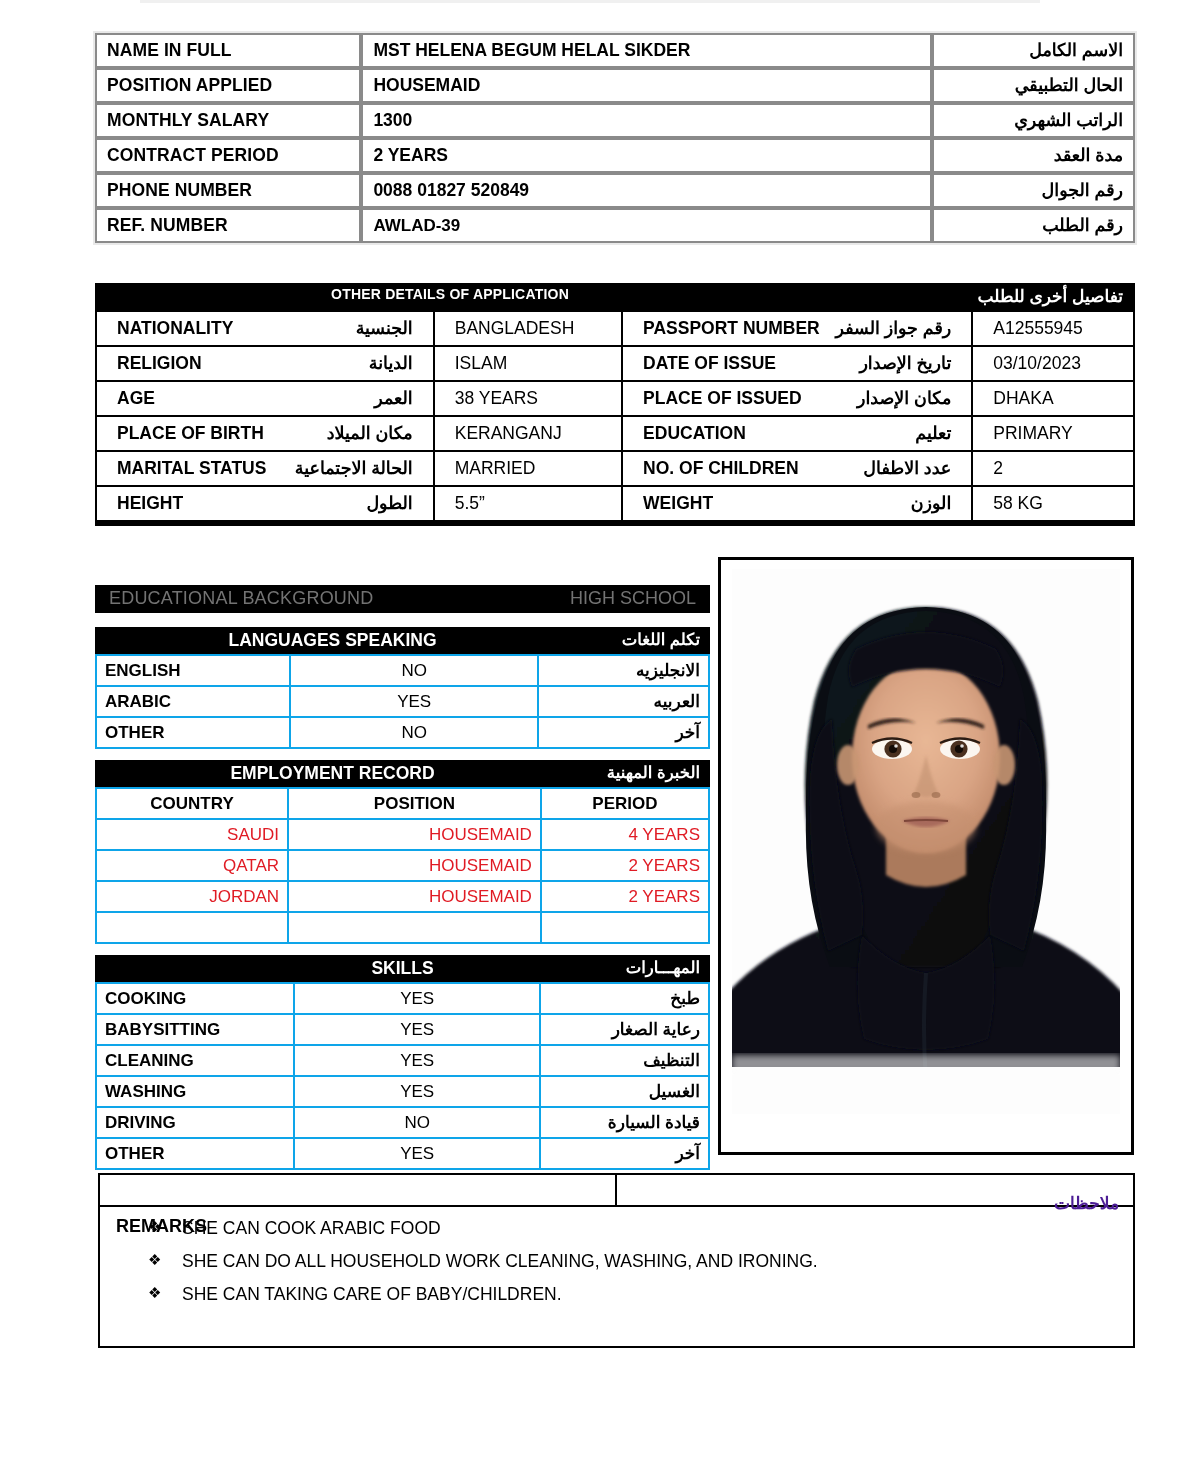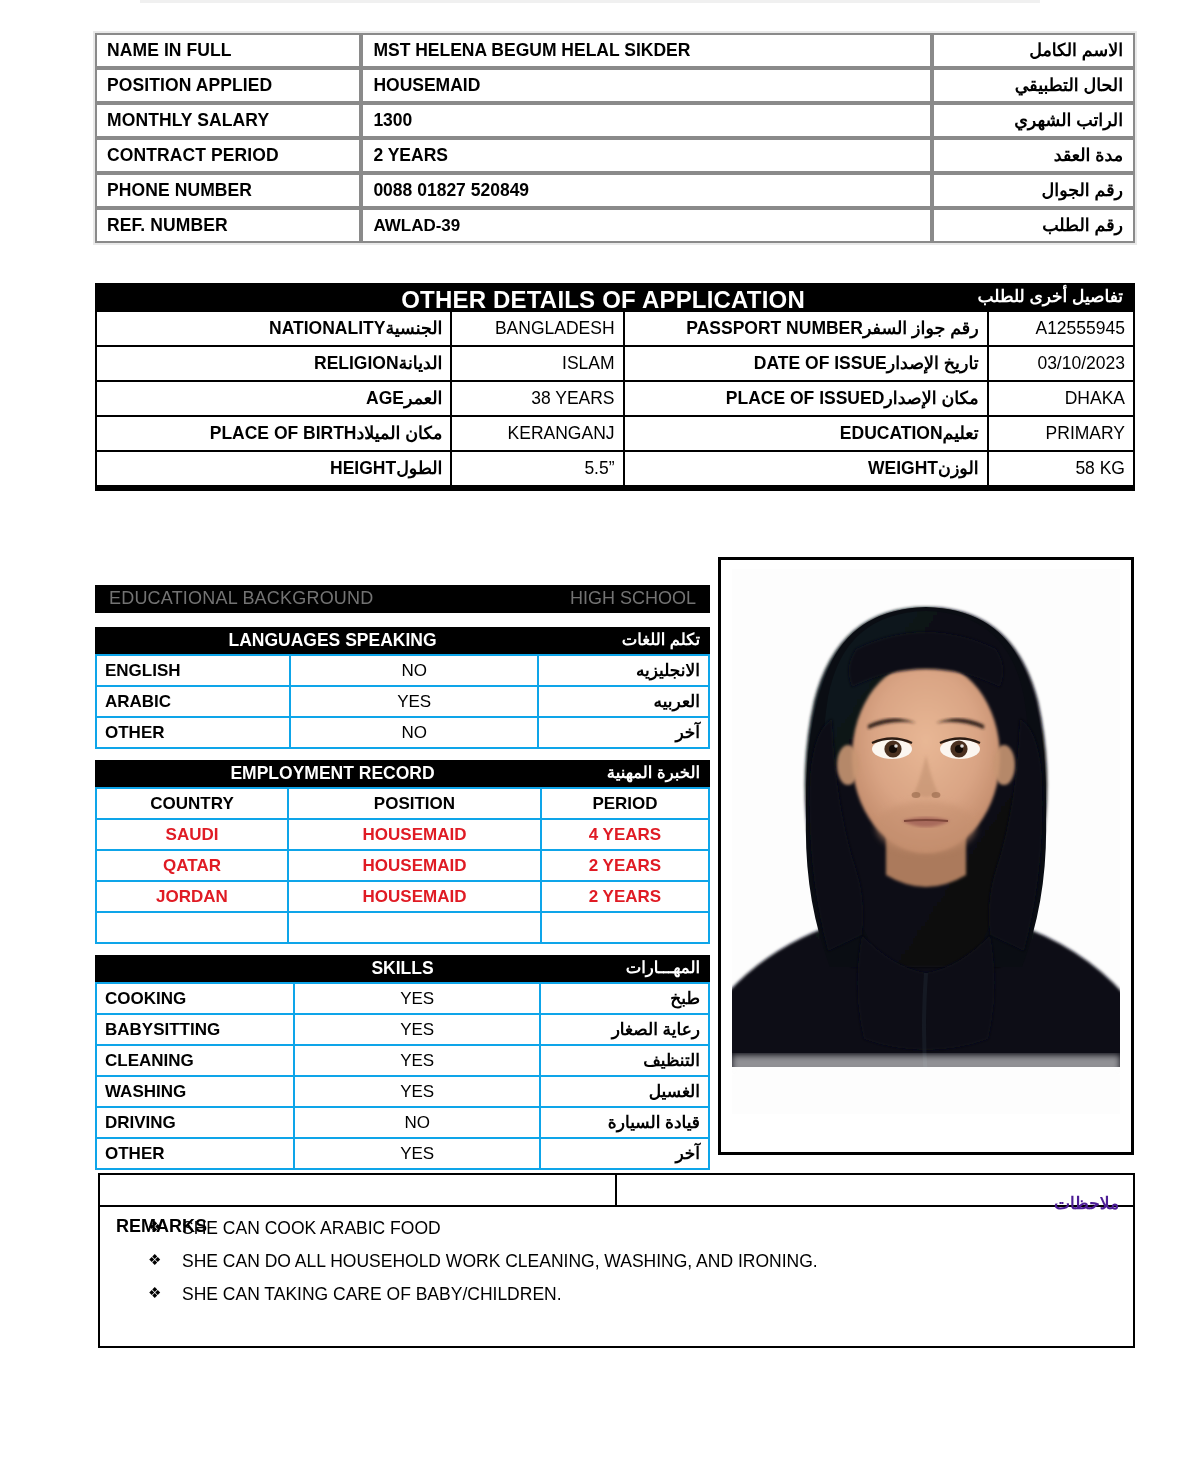--- a/index.html
+++ b/index.html
@@ -84,47 +84,46 @@
   .od-header {
     height: 27px;
     background: #000;
     color: #fff;
     position: relative;
   }
   .od-header .en {
     position: absolute;
     left: 0; right: 0;
     top: 3px;
-    text-align: right;
-    font-weight: bold;
-    font-size: 24px;
+    text-align: center;
+    font-weight: bold;
+    font-size: 14px;
     letter-spacing: .2px;
     padding-right: 330px;
   }
   .od-header .ar {
     position: absolute;
     right: 12px;
     top: 3px;
     direction: rtl;
     font-weight: bold;
     font-size: 17px;
   }
   .od-table {
     width: 1040px;
     border-collapse: collapse;
     background: #fff;
   }
   .od-table td {
     border: 2px solid #000;
     height: 33px;
-    padding: 0 8px;
+    padding: 0 20px;
     font-size: 17.5px;
     vertical-align: middle;
     background: #fff;
-    text-align: right;
   }
   .od-lab {
     width: 370px;
     font-weight: bold;
     position: relative;
     white-space: nowrap;
   }
   .od-lab .lab-en { display: inline-block; }
   .od-lab .lab-ar {
     float: right;
@@ -186,22 +185,22 @@
   .c-name { width: 190px; font-weight: bold; }
   .c-val  { width: 258px; text-align: center; font-weight: normal; }
   .c-ar   { width: 165px; text-align: right; direction: rtl; font-weight: bold; font-size: 16.5px; }
 
   
   .emp-th td { text-align: center; font-weight: bold; font-size: 17px; }
   .emp-c1 { width: 190px; }
   .emp-c2 { width: 258px; }
   .emp-c3 { width: 165px; }
   .emp-row td {
-    text-align: center;
-    font-weight: bold;
+    text-align: right;
+    font-weight: normal;
     font-size: 17px;
     margin-left: 20px;
   }
   .emp-empty td { height: 29px; }
 
   
   .photo-frame {
     position: absolute;
     left: 718px;
     top: 557px;
@@ -338,20 +337,26 @@
             <td class="od-lab od-lab2"><span class="lab-en">PLACE OF ISSUED</span><span class="lab-ar">مكان الإصدار</span></td>
             <td class="od-val od-val2">DHAKA</td>
           </tr>
           <tr>
             <td class="od-lab"><span class="lab-en">PLACE OF BIRTH</span><span class="lab-ar">مكان الميلاد</span></td>
             <td class="od-val">KERANGANJ</td>
             <td class="od-lab od-lab2"><span class="lab-en">EDUCATION</span><span class="lab-ar">تعليم</span></td>
             <td class="od-val od-val2">PRIMARY</td>
           </tr>
           <tr>
+            <td class="od-lab"><span class="lab-en">MARITAL STATUS</span><span class="lab-ar">الحالة الاجتماعية</span></td>
+            <td class="od-val">MARRIED</td>
+            <td class="od-lab od-lab2"><span class="lab-en">NO. OF CHILDREN</span><span class="lab-ar">عدد الاطفال</span></td>
+            <td class="od-val od-val2">2</td>
+          </tr>
+          <tr>
             <td class="od-lab"><span class="lab-en">HEIGHT</span><span class="lab-ar">الطول</span></td>
             <td class="od-val">5.5”</td>
             <td class="od-lab od-lab2"><span class="lab-en">WEIGHT</span><span class="lab-ar">الوزن</span></td>
             <td class="od-val od-val2">58 KG</td>
           </tr>
         </tbody>
     </table>
   </div>
 
   <div class="edu-bar">

